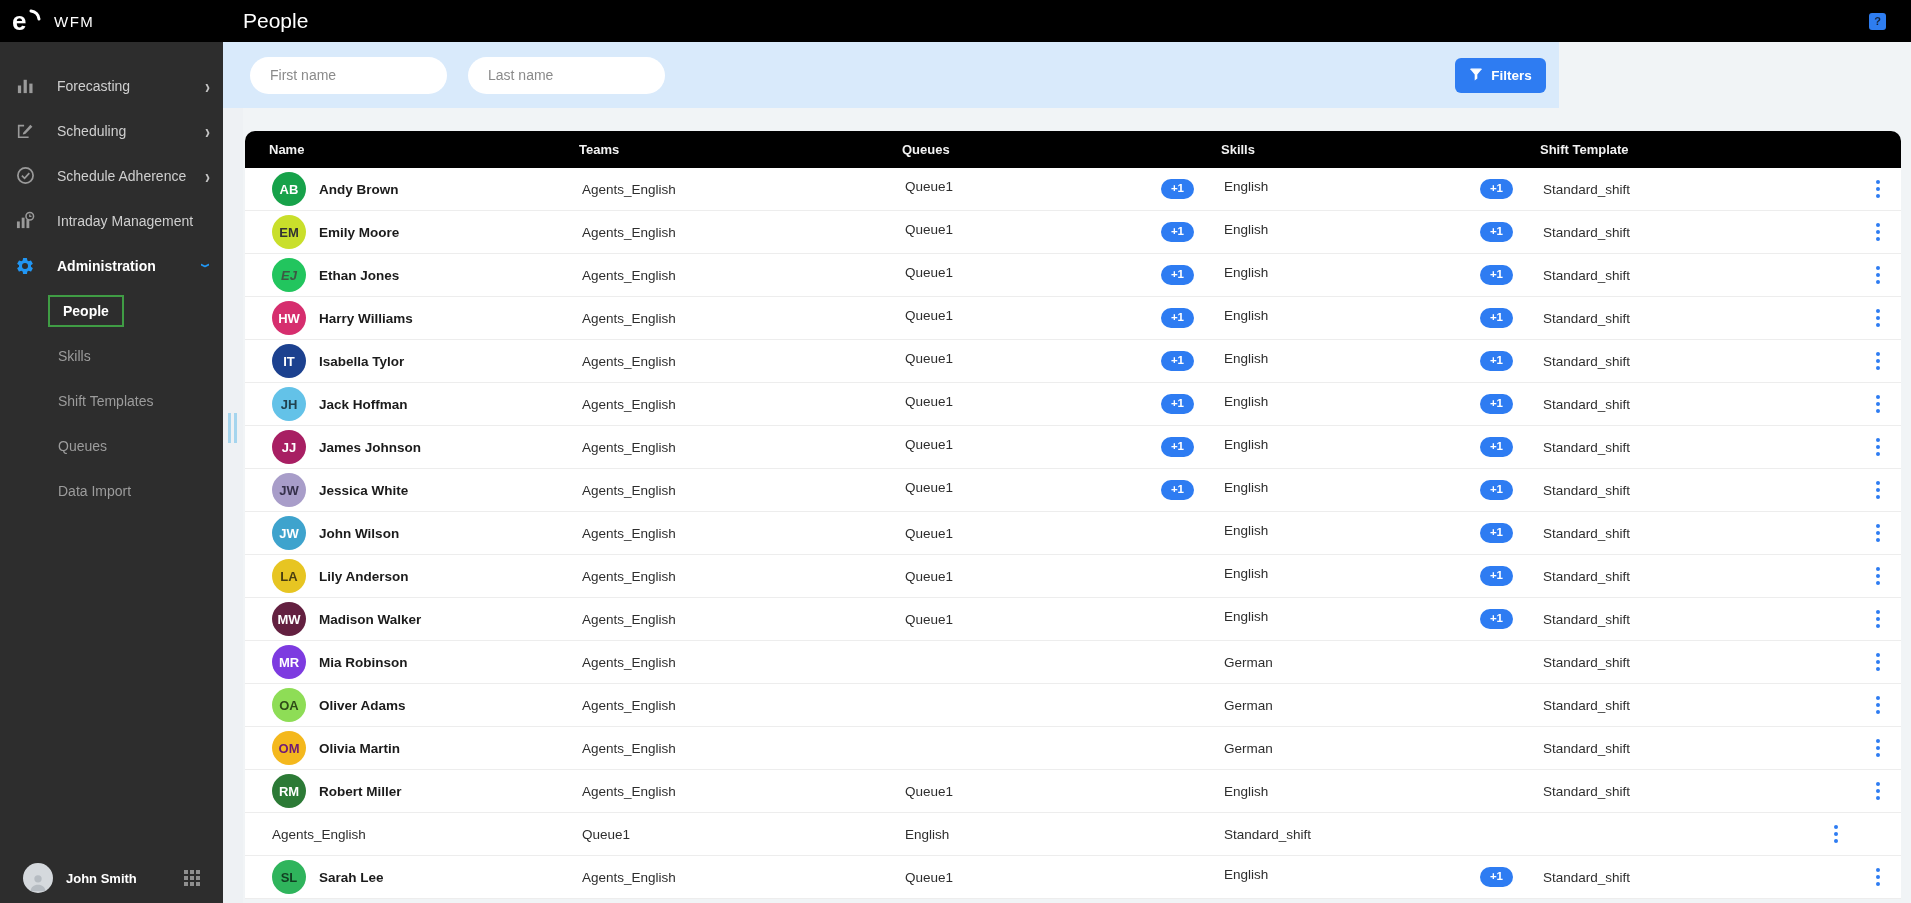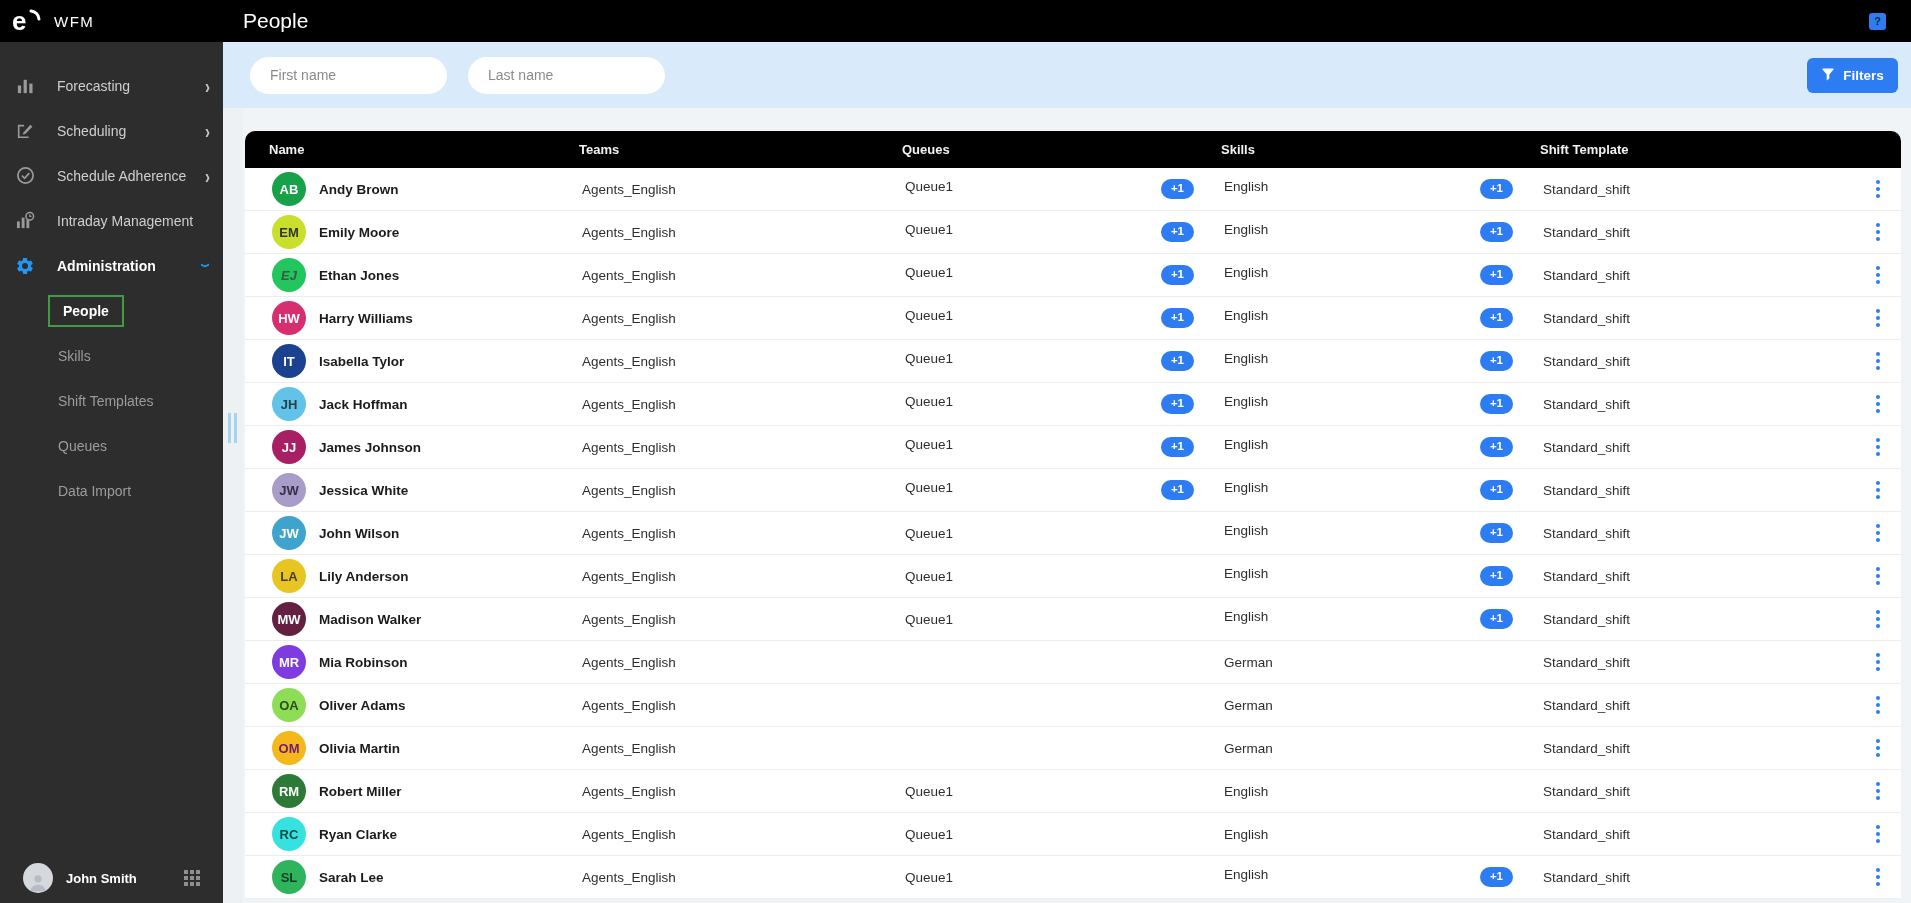--- a/index.html
+++ b/index.html
@@ -30,21 +30,21 @@
   .user-row { position:absolute; bottom:0; left:0; width:223px; height:50px; display:flex; align-items:center; gap:13px; padding:0 23px; cursor:pointer; }
   .user-avatar { width:30px; height:30px; border-radius:50%; background:#d5d9dd; display:flex; align-items:flex-end; justify-content:center; overflow:hidden; flex:none; }
   .user-name { color:#fff; font-size:13px; font-weight:bold; flex:1; }
   .grid-icon { display:grid; grid-template-columns:repeat(3,4px); grid-gap:2px; cursor:pointer; }
   .grid-icon span { width:4px; height:4px; background:#8f8f8f; }
   
   .gutter { position:absolute; left:223px; top:42px; width:20px; height:861px; background:#eef1f4; z-index:1; }
   .gutter-handle { position:absolute; left:5px; top:371px; display:flex; gap:3px; cursor:col-resize; }
   .gutter-handle i { display:block; width:3px; height:30px; background:#a5d5ee; }
   
-  .filterbar { position:absolute; left:223px; top:42px; width:1688px; height:66px; background:#d9eafb; display:flex; align-items:center; padding-left:27px; gap:21px; z-index:2; }
+  .filterbar { position:absolute; left:223px; top:42px; width:1336px; height:66px; background:#d9eafb; display:flex; align-items:center; padding-left:27px; gap:21px; z-index:2; }
   .pill-input { width:197px; height:37px; border:none; border-radius:19px; background:#fff; padding:0 20px; font-size:14px; color:#333; font-family:"Liberation Sans", sans-serif; outline:none; }
   .pill-input::placeholder { color:#8a8a8a; }
   .filters-btn { margin-left:auto; margin-right:13px; height:35px; min-width:91px; padding:0 14px; background:#2e7cf2; border:none; border-radius:6px; color:#fff; font-size:13.5px; font-weight:bold; font-family:"Liberation Sans", sans-serif; display:flex; align-items:center; justify-content:center; gap:8px; cursor:pointer; }
   
   .table-wrap { position:absolute; left:245px; top:131px; width:1656px; z-index:2; }
   .thead { height:37px; background:#000; border-radius:10px 10px 0 0; display:grid; grid-template-columns:310px 323px 319px 319px 329px 1fr; align-items:center; padding-left:24px; color:#f2f2f2; font-size:13px; font-weight:bold; }
   .trow { height:43px; background:#fff; border-bottom:1px solid #ededed; display:grid; grid-template-columns:310px 323px 319px 319px 329px 1fr; align-items:center; padding-left:27px; font-size:13.5px; color:#2e2e2e; }
   .name-cell { display:flex; align-items:center; gap:13px; font-weight:bold; color:#1b1b1b; }
   .avatar { width:34px; height:34px; border-radius:50%; display:flex; align-items:center; justify-content:center; font-size:13px; font-weight:bold; flex:none; }
   .badge-cell { display:flex; align-items:flex-start; justify-content:space-between; padding-right:30px; }
@@ -554,24 +554,20 @@
     <div class="actions-cell">
       <span class="kebab">
             <i></i>
             <i></i>
             <i></i>
           </span>
     </div>
   </div>
 
   <div class="trow">
-    <div class="name-cell">
-      <span class="avatar" style="background: rgb(54, 226, 223); color: rgb(18, 74, 73);">RC</span>
-      <span>Ryan Clarke</span>
-    </div>
     <div>Agents_English</div>
     <div class="badge-cell">
       <span>Queue1</span>
 
     </div>
     <div class="badge-cell">
       <span>English</span>
 
     </div>
     <div>Standard_shift</div>

